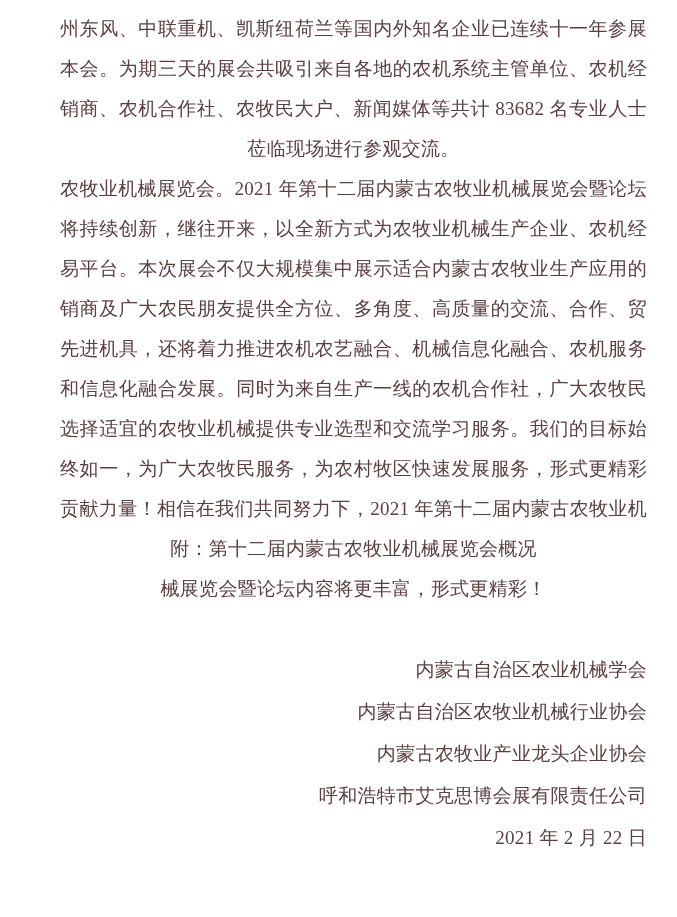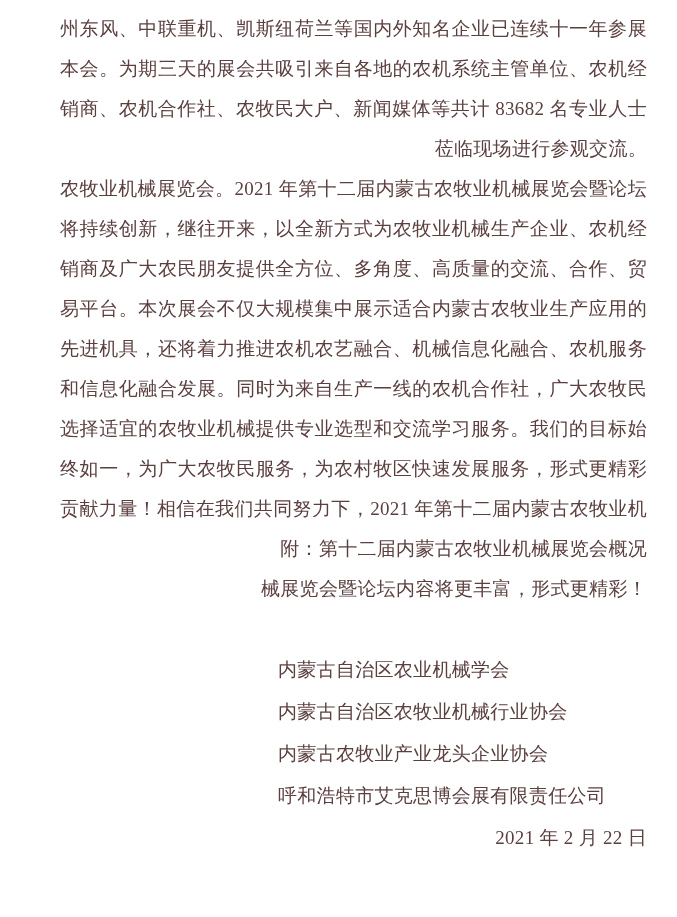--- a/index.html
+++ b/index.html
@@ -20,40 +20,40 @@
   .content {
     position: absolute;
     left: 60px;
     top: 9px;
     width: 587px;
     font-size: 19px;
     line-height: 40px;
     letter-spacing: 0.3px;
   }
   .ln {
-    text-align: right;
+    text-align: center;
     min-height: 40px;
   }
   
   .j {
     text-align: justify;
     text-align-last: justify;
   }
   
   .ind {
     padding-left: 42px;
   }
   .sig-block {
     margin-top: 40px;
   }
   .sig-line {
     padding-left: 218px;
     line-height: 42px;
     min-height: 42px;
-    text-align: left;
+    text-align: right;
   }
   .date-line {
     padding-left: 337px;
     line-height: 42px;
     min-height: 42px;
     text-align: right;
   }
 </style>
 </head>
 <body>
@@ -61,22 +61,22 @@
 <div class="page">
   <div class="content">
 
     <div class="ln j">州东风、中联重机、凯斯纽荷兰等国内外知名企业已连续十一年参展</div>
     <div class="ln j">本会。为期三天的展会共吸引来自各地的农机系统主管单位、农机经</div>
     <div class="ln j">销商、农机合作社、农牧民大户、新闻媒体等共计 83682 名专业人士</div>
     <div class="ln">莅临现场进行参观交流。</div>
 
     <div class="ln j">农牧业机械展览会。2021 年第十二届内蒙古农牧业机械展览会暨论坛</div>
     <div class="ln j">将持续创新，继往开来，以全新方式为农牧业机械生产企业、农机经</div>
+    <div class="ln j">易平台。本次展会不仅大规模集中展示适合内蒙古农牧业生产应用的</div>
     <div class="ln j">销商及广大农民朋友提供全方位、多角度、高质量的交流、合作、贸</div>
-    <div class="ln j">易平台。本次展会不仅大规模集中展示适合内蒙古农牧业生产应用的</div>
     <div class="ln j">先进机具，还将着力推进农机农艺融合、机械信息化融合、农机服务</div>
     <div class="ln j">和信息化融合发展。同时为来自生产一线的农机合作社，广大农牧民</div>
     <div class="ln j">选择适宜的农牧业机械提供专业选型和交流学习服务。我们的目标始</div>
     <div class="ln j">终如一，为广大农牧民服务，为农村牧区快速发展服务，形式更精彩</div>
     <div class="ln j">贡献力量！相信在我们共同努力下，2021 年第十二届内蒙古农牧业机</div>
     <div class="ln">附：第十二届内蒙古农牧业机械展览会概况</div>
 
     <div class="ln">械展览会暨论坛内容将更丰富，形式更精彩！</div>
 
     <div class="sig-block">

